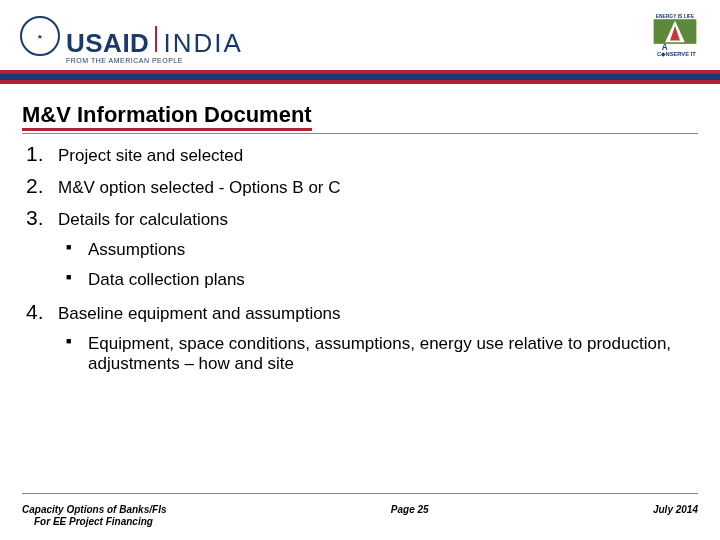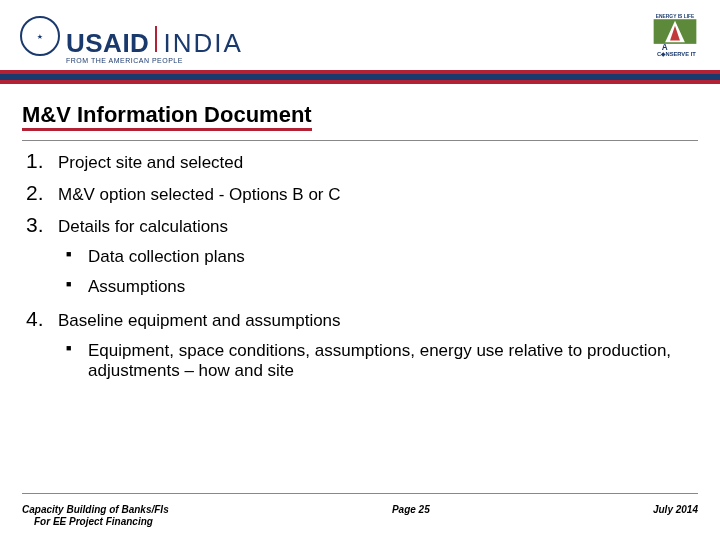--- a/index.html
+++ b/index.html
@@ -37,21 +37,21 @@
     font-size: 7px; color: #1a3a6e; letter-spacing: 0.5px; margin-top: -2px;
   }
   .logo-right svg { width: 50px; height: 46px; }
   .accent-bar {
     height: 14px;
     background: #1a3a6e;
     border-top: 4px solid #b22234;
     border-bottom: 4px solid #b22234;
   }
   .slide-body { padding: 18px 22px 0 22px; }
-  .title-wrap { border-bottom: 3px solid #b22234; display: inline-block; margin-bottom: 9px; }
+  .title-wrap { border-bottom: 3px solid #b22234; display: inline-block; margin-bottom: 2px; }
   .slide-title {
     font-size: 22px; font-weight: 700; color: #000;
   }
   .thin-underline {
     height: 1px; background: #888; width: 100%; margin-bottom: 8px;
   }
   ol.outline { list-style: none; padding-left: 4px; }
   ol.outline > li {
     display: flex; align-items: baseline; gap: 12px;
     margin: 6px 0 8px 0; font-size: 17px; color: #000;
@@ -119,37 +119,37 @@
     <li>
       <span class="num">2.</span>
       <span>M&amp;V option selected - Options B or C</span>
     </li>
     <li>
       <span class="num">3.</span>
       <span>Details for calculations</span>
     </li>
   </ol>
   <ul class="sub">
+    <li>Assumptions</li>
     <li>Data collection plans</li>
-    <li>Assumptions</li>
   </ul>
   <ol class="outline">
     <li>
       <span class="num">4.</span>
       <span>Baseline equipment and assumptions</span>
     </li>
   </ol>
   <ul class="sub">
     <li>Equipment, space conditions, assumptions, energy use relative to production, adjustments – how and site</li>
   </ul>
 </div>
 
 <div class="footer-line"></div>
 <div class="footer-wrap">
   <div class="footer">
     <div class="left">
-      <span>Capacity Building of Banks/FIs</span><br>
+      <span>Capacity Options of Banks/FIs</span><br>
       <span class="indent">For EE Project Financing</span>
     </div>
     <div>Page 25</div>
     <div>July 2014</div>
   </div>
 </div>
 
 </body></html>

